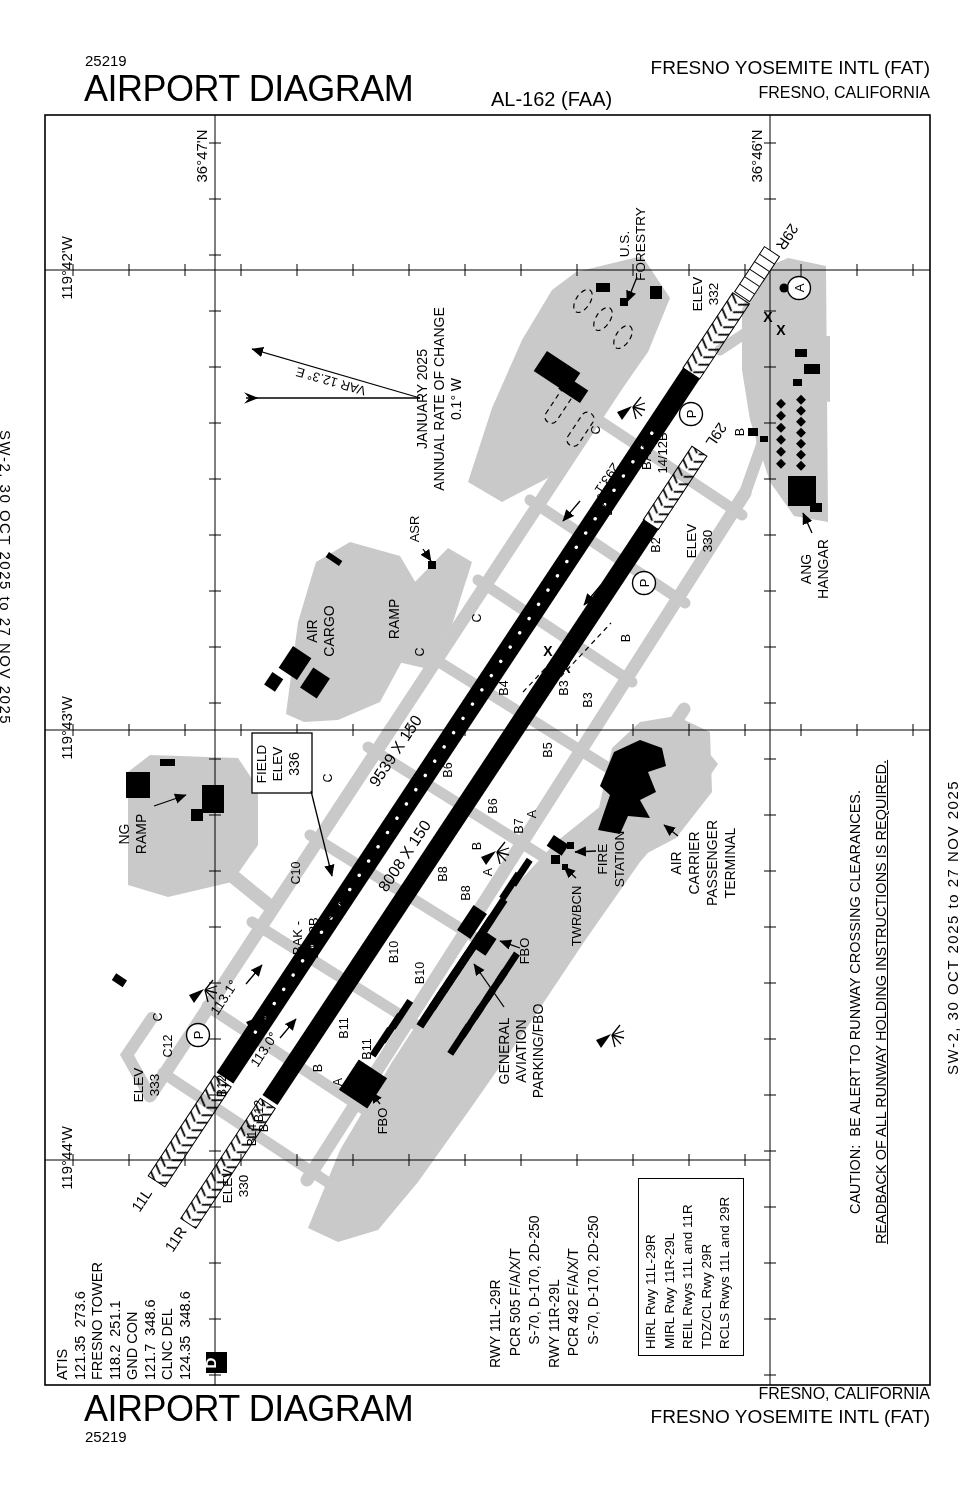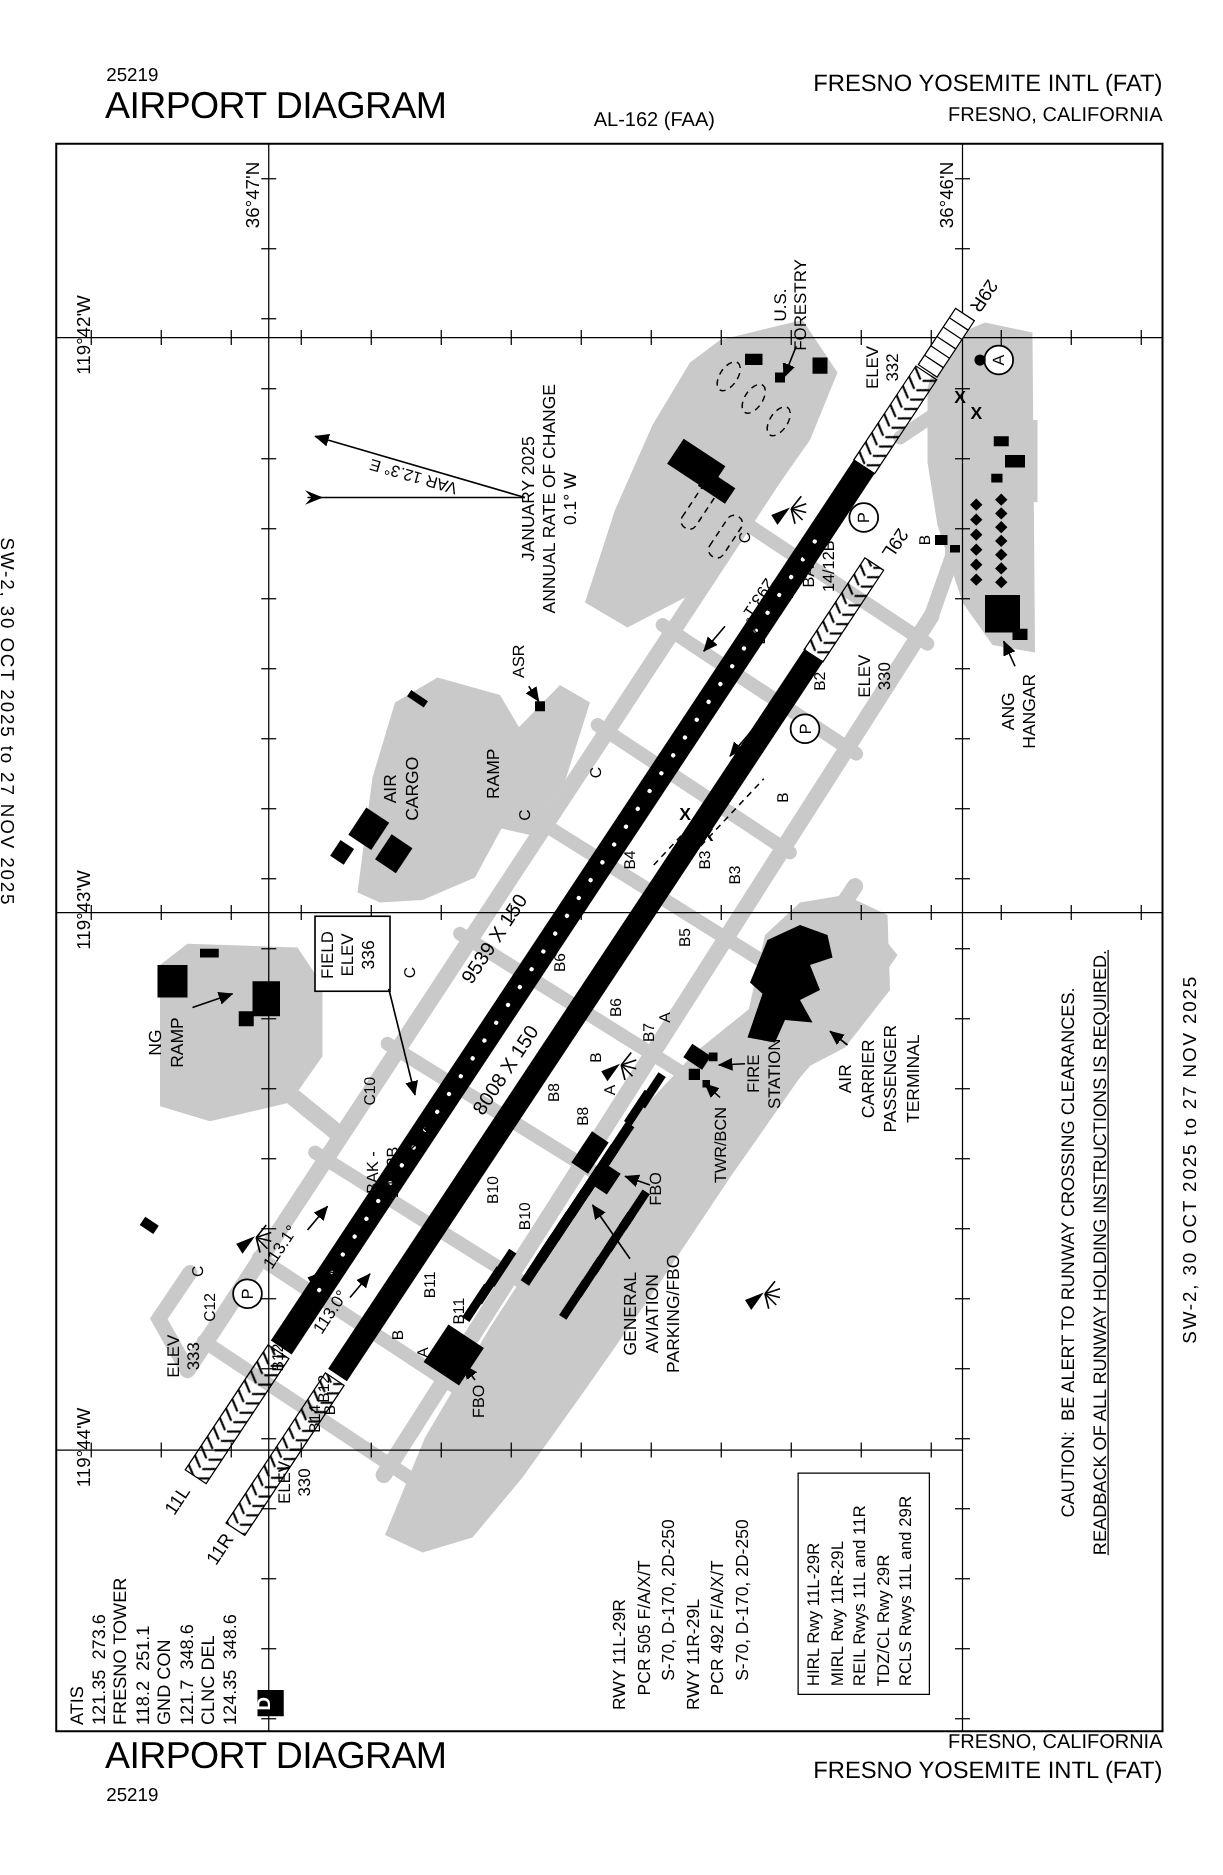--- a/index.html
+++ b/index.html
@@ -1,19 +1,19 @@
 <!DOCTYPE html>
 <html><head>
 <meta charset="utf-8">
 <style>
   html,body{margin:0;padding:0;background:#fff;width:978px;height:1500px;overflow:hidden;
     font-family:"Liberation Sans",sans-serif;color:#000;}
   #page{position:relative;width:978px;height:1500px;background:#fff;}
   .abs{position:absolute;white-space:nowrap;margin-left:40px;}
-  .big-title{font-size:30px;letter-spacing:-0.5px;}
+  .big-title{font-size:36px;letter-spacing:-0.5px;}
   .vblock{position:absolute;}
   .vblock .inner{position:absolute;left:0;top:0;transform-origin:0 0;
     transform:rotate(-90deg) translateX(-100%);}
   .vblock .inner div{white-space:pre;}
   .edge-date{position:absolute;font-size:15px;letter-spacing:1.5px;transform-origin:0 0;white-space:nowrap;}
   #edge-left{left:14px;top:430px;transform:rotate(90deg);}
   #edge-right{left:944px;top:1075px;transform:rotate(-90deg);}
   .caution-line{text-align:center;}
   .ul{text-decoration:underline;}
   svg text{font-family:"Liberation Sans",sans-serif;}
@@ -403,21 +403,21 @@
         <text transform="translate(768 322) rotate(0)" text-anchor="middle" font-size="14" fill="#000" font-weight="bold">X</text>
         <text transform="translate(781 335) rotate(0)" text-anchor="middle" font-size="14" fill="#000" font-weight="bold">X</text>
       </g>
 
     <rect x="45" y="115" width="885" height="1270" fill="none" stroke="#000" stroke-width="1.6"></rect>
   </svg>
 
   
   <div class="abs" style="left:45px;top:52px;font-size:15px;">25219</div>
   <div class="abs big-title" style="left:44px;top:68px;">AIRPORT DIAGRAM</div>
-  <div class="abs" style="left:435px;top:88px;font-size:16px;">AL-162 (FAA)</div>
+  <div class="abs" style="left:451px;top:88px;font-size:20px;">AL-162 (FAA)</div>
   <div class="abs" style="right:48px;top:57px;font-size:19px;">FRESNO YOSEMITE INTL (FAT)</div>
   <div class="abs" style="right:48px;top:84px;font-size:16px;">FRESNO, CALIFORNIA</div>
 
   
   <div class="abs big-title" style="left:44px;top:1388px;">AIRPORT DIAGRAM</div>
   <div class="abs" style="left:45px;top:1428px;font-size:15px;">25219</div>
   <div class="abs" style="right:48px;top:1385px;font-size:16px;">FRESNO, CALIFORNIA</div>
   <div class="abs" style="right:48px;top:1406px;font-size:19px;">FRESNO YOSEMITE INTL (FAT)</div>
 
   

